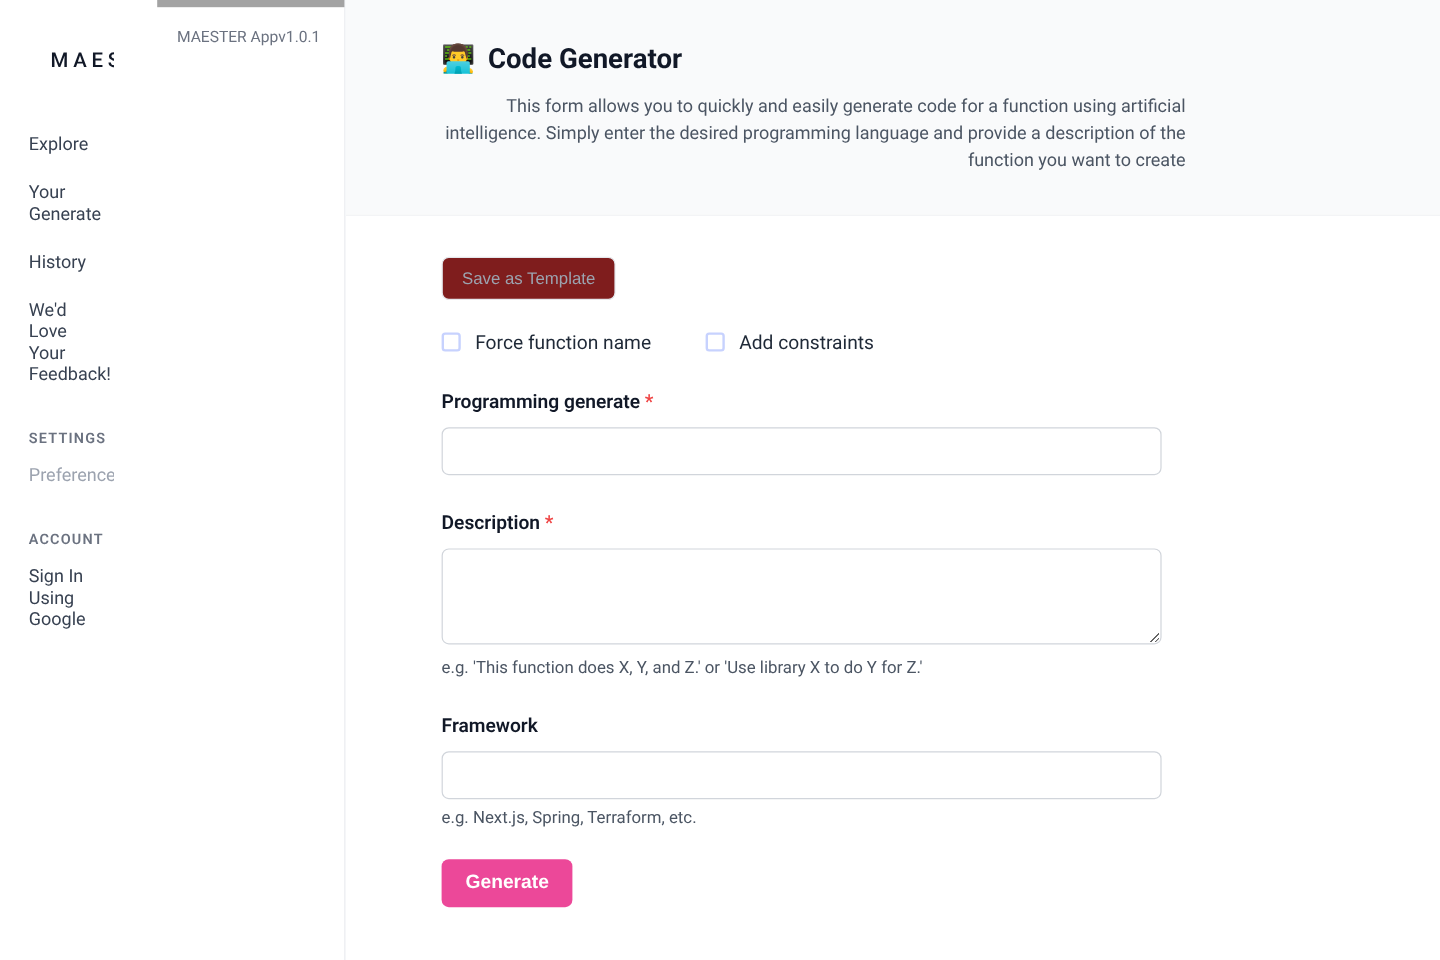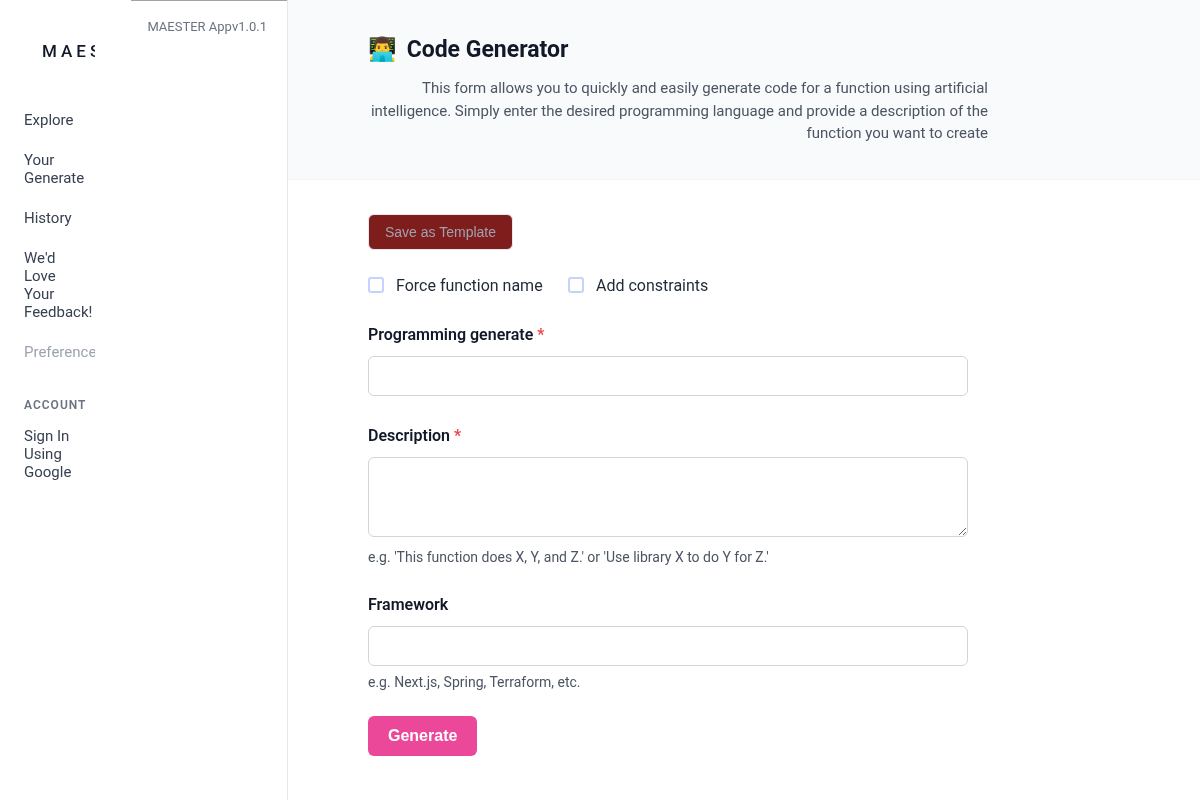--- a/index.html
+++ b/index.html
@@ -60,21 +60,21 @@
       font-weight: 600;
       letter-spacing: 1px;
       color: #6b7280;
       padding: 26px 24px 4px 24px;
     }
     .nav-item.muted {
       color: #9ca3af;
       cursor: default;
     }
     .sidebar-footer {
-      border-top: 1px solid #a3a3a3;
+      border-top: 6px solid #a3a3a3;
       padding: 18px 20px 18px 16px;
       display: flex;
       justify-content: space-between;
       font-size: 13px;
       color: #6b7280;
     }
     .main {
       flex: 1;
       height: 100%;
       overflow-y: auto;
@@ -117,21 +117,21 @@
     .checks {
       margin-top: 26px;
       display: flex;
       flex-wrap: wrap;
       row-gap: 22px;
     }
     .check-item {
       display: flex;
       align-items: center;
       gap: 12px;
-      width: 200px;
+      width: 220px;
       font-size: 16px;
       color: #1f2937;
       cursor: pointer;
     }
     .check-box {
       width: 16px;
       height: 16px;
       border: 2px solid #c7d2fe;
       border-radius: 3px;
       flex-shrink: 0;
@@ -192,20 +192,21 @@
       <span class="logo-text">MAESTER</span>
     </div>
 
     <ul class="nav-list">
       <li class="nav-item">Explore</li>
       <li class="nav-item">Your Generate</li>
       <li class="nav-item">History</li>
       <li class="nav-item">We'd Love Your Feedback!</li>
     </ul>
 
+    <div class="section-heading">SETTINGS</div>
     <ul class="nav-list">
       <li class="nav-item muted">Preferences</li>
     </ul>
 
     <div class="section-heading">ACCOUNT</div>
     <ul class="nav-list">
       <li class="nav-item">Sign In Using Google</li>
     </ul>
   </div>
 

